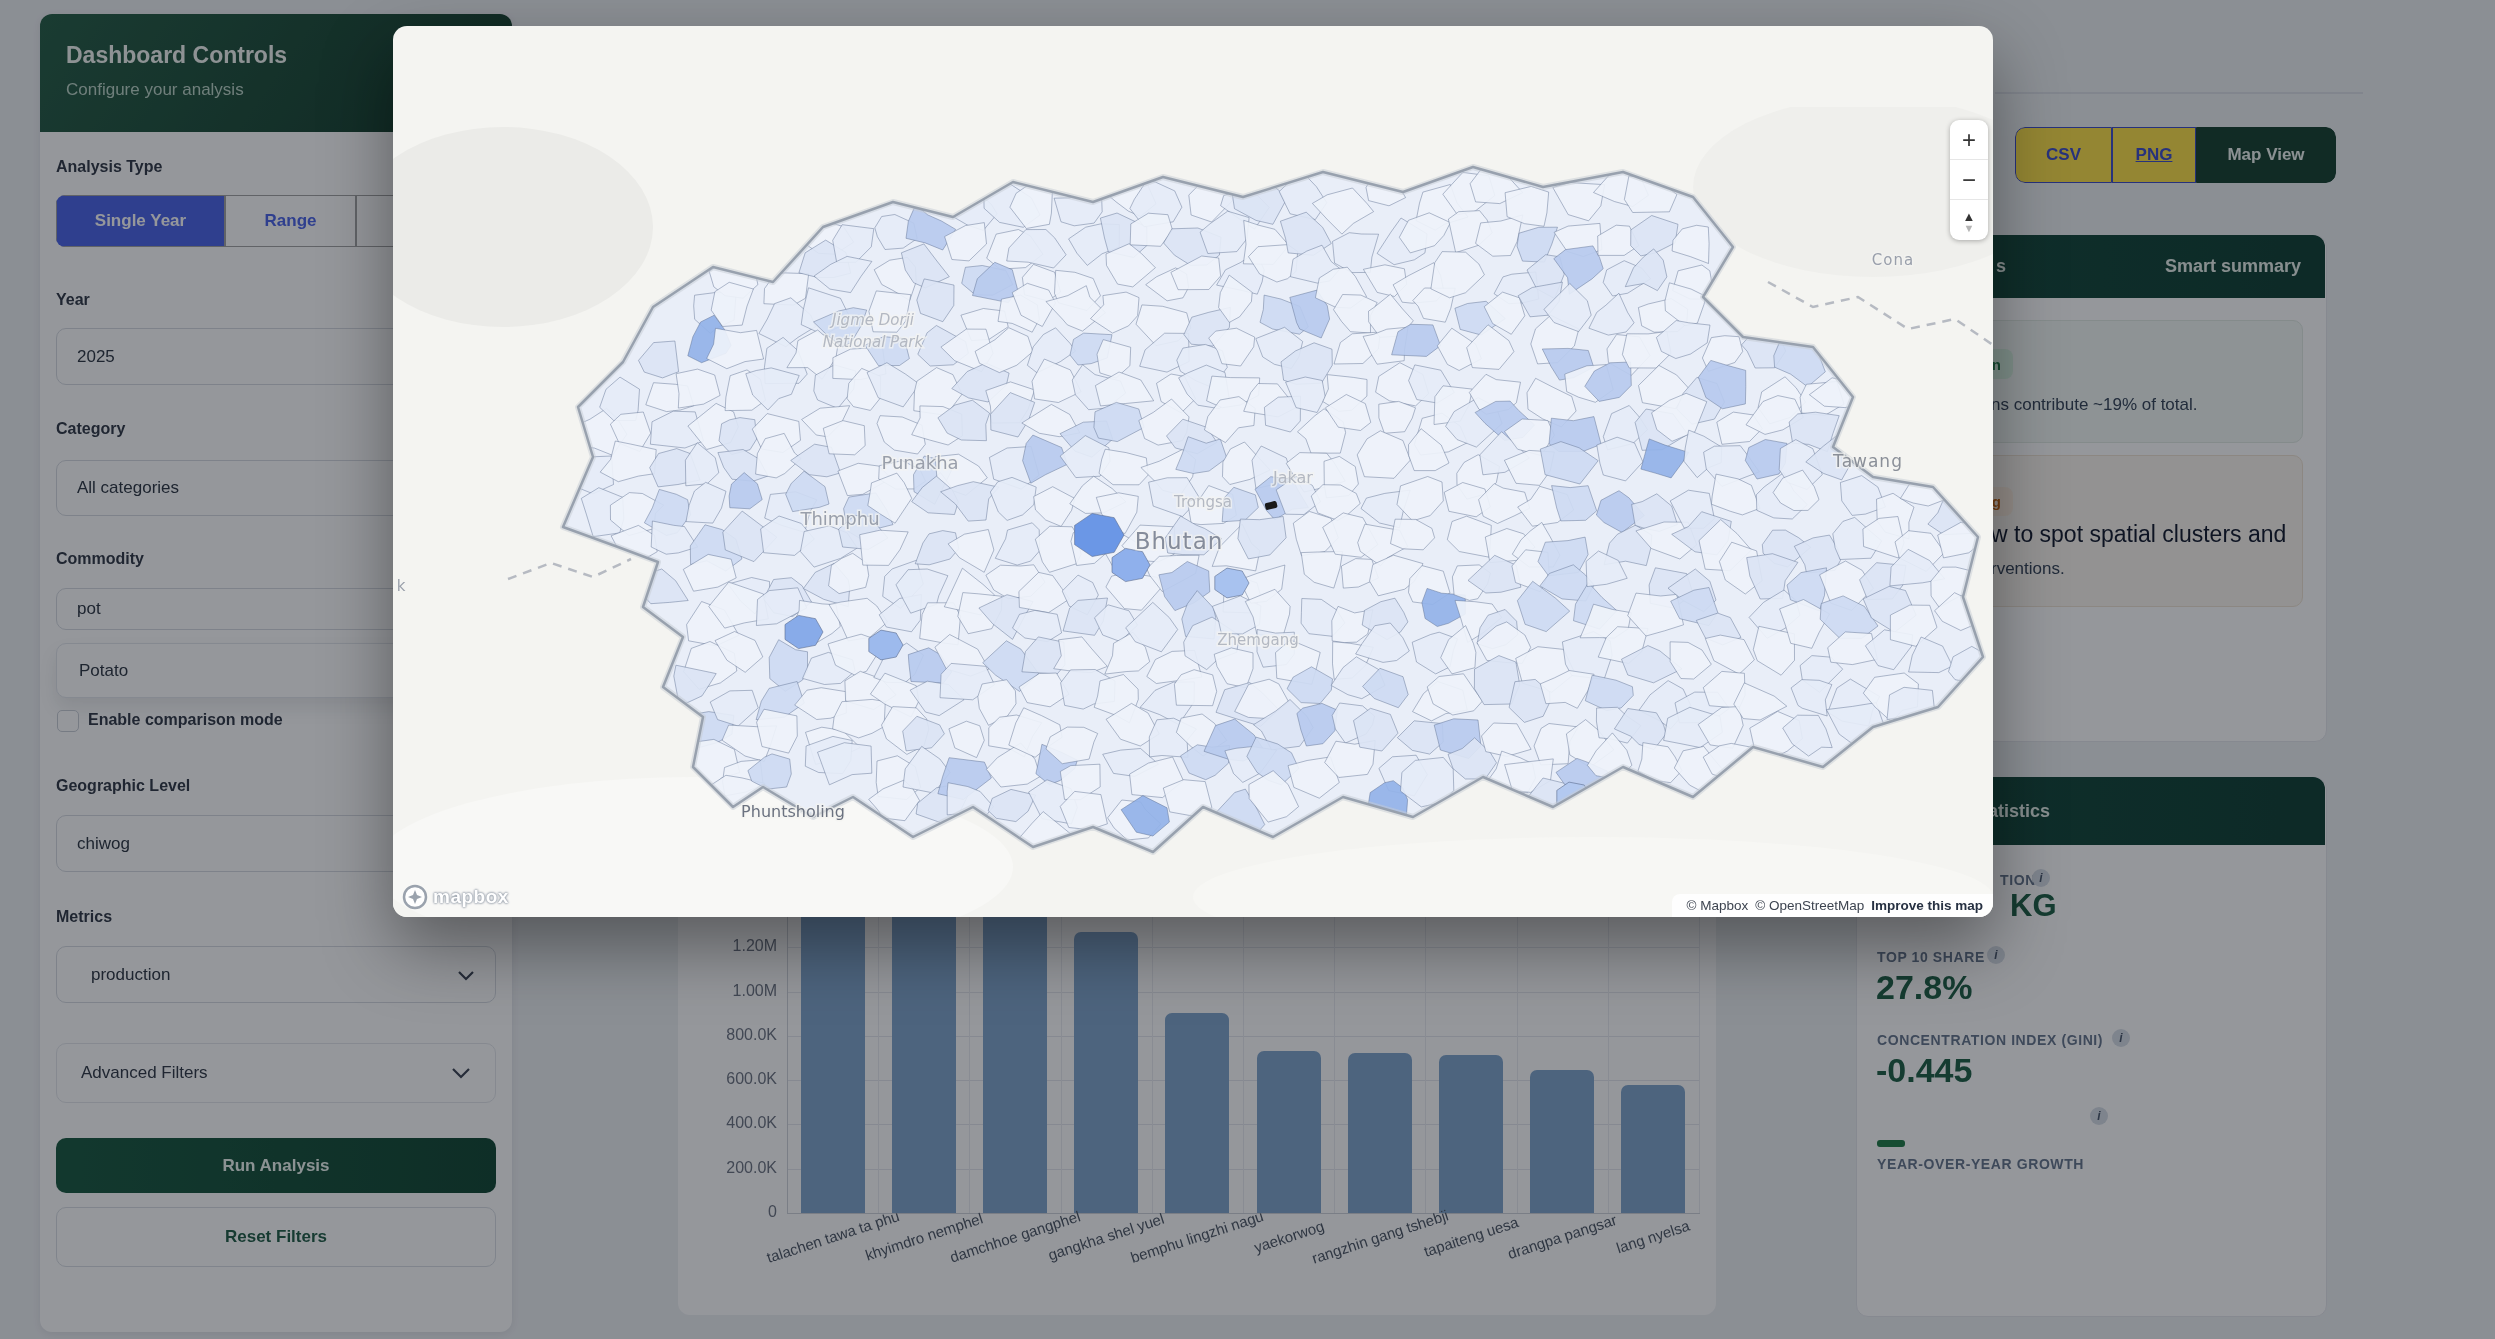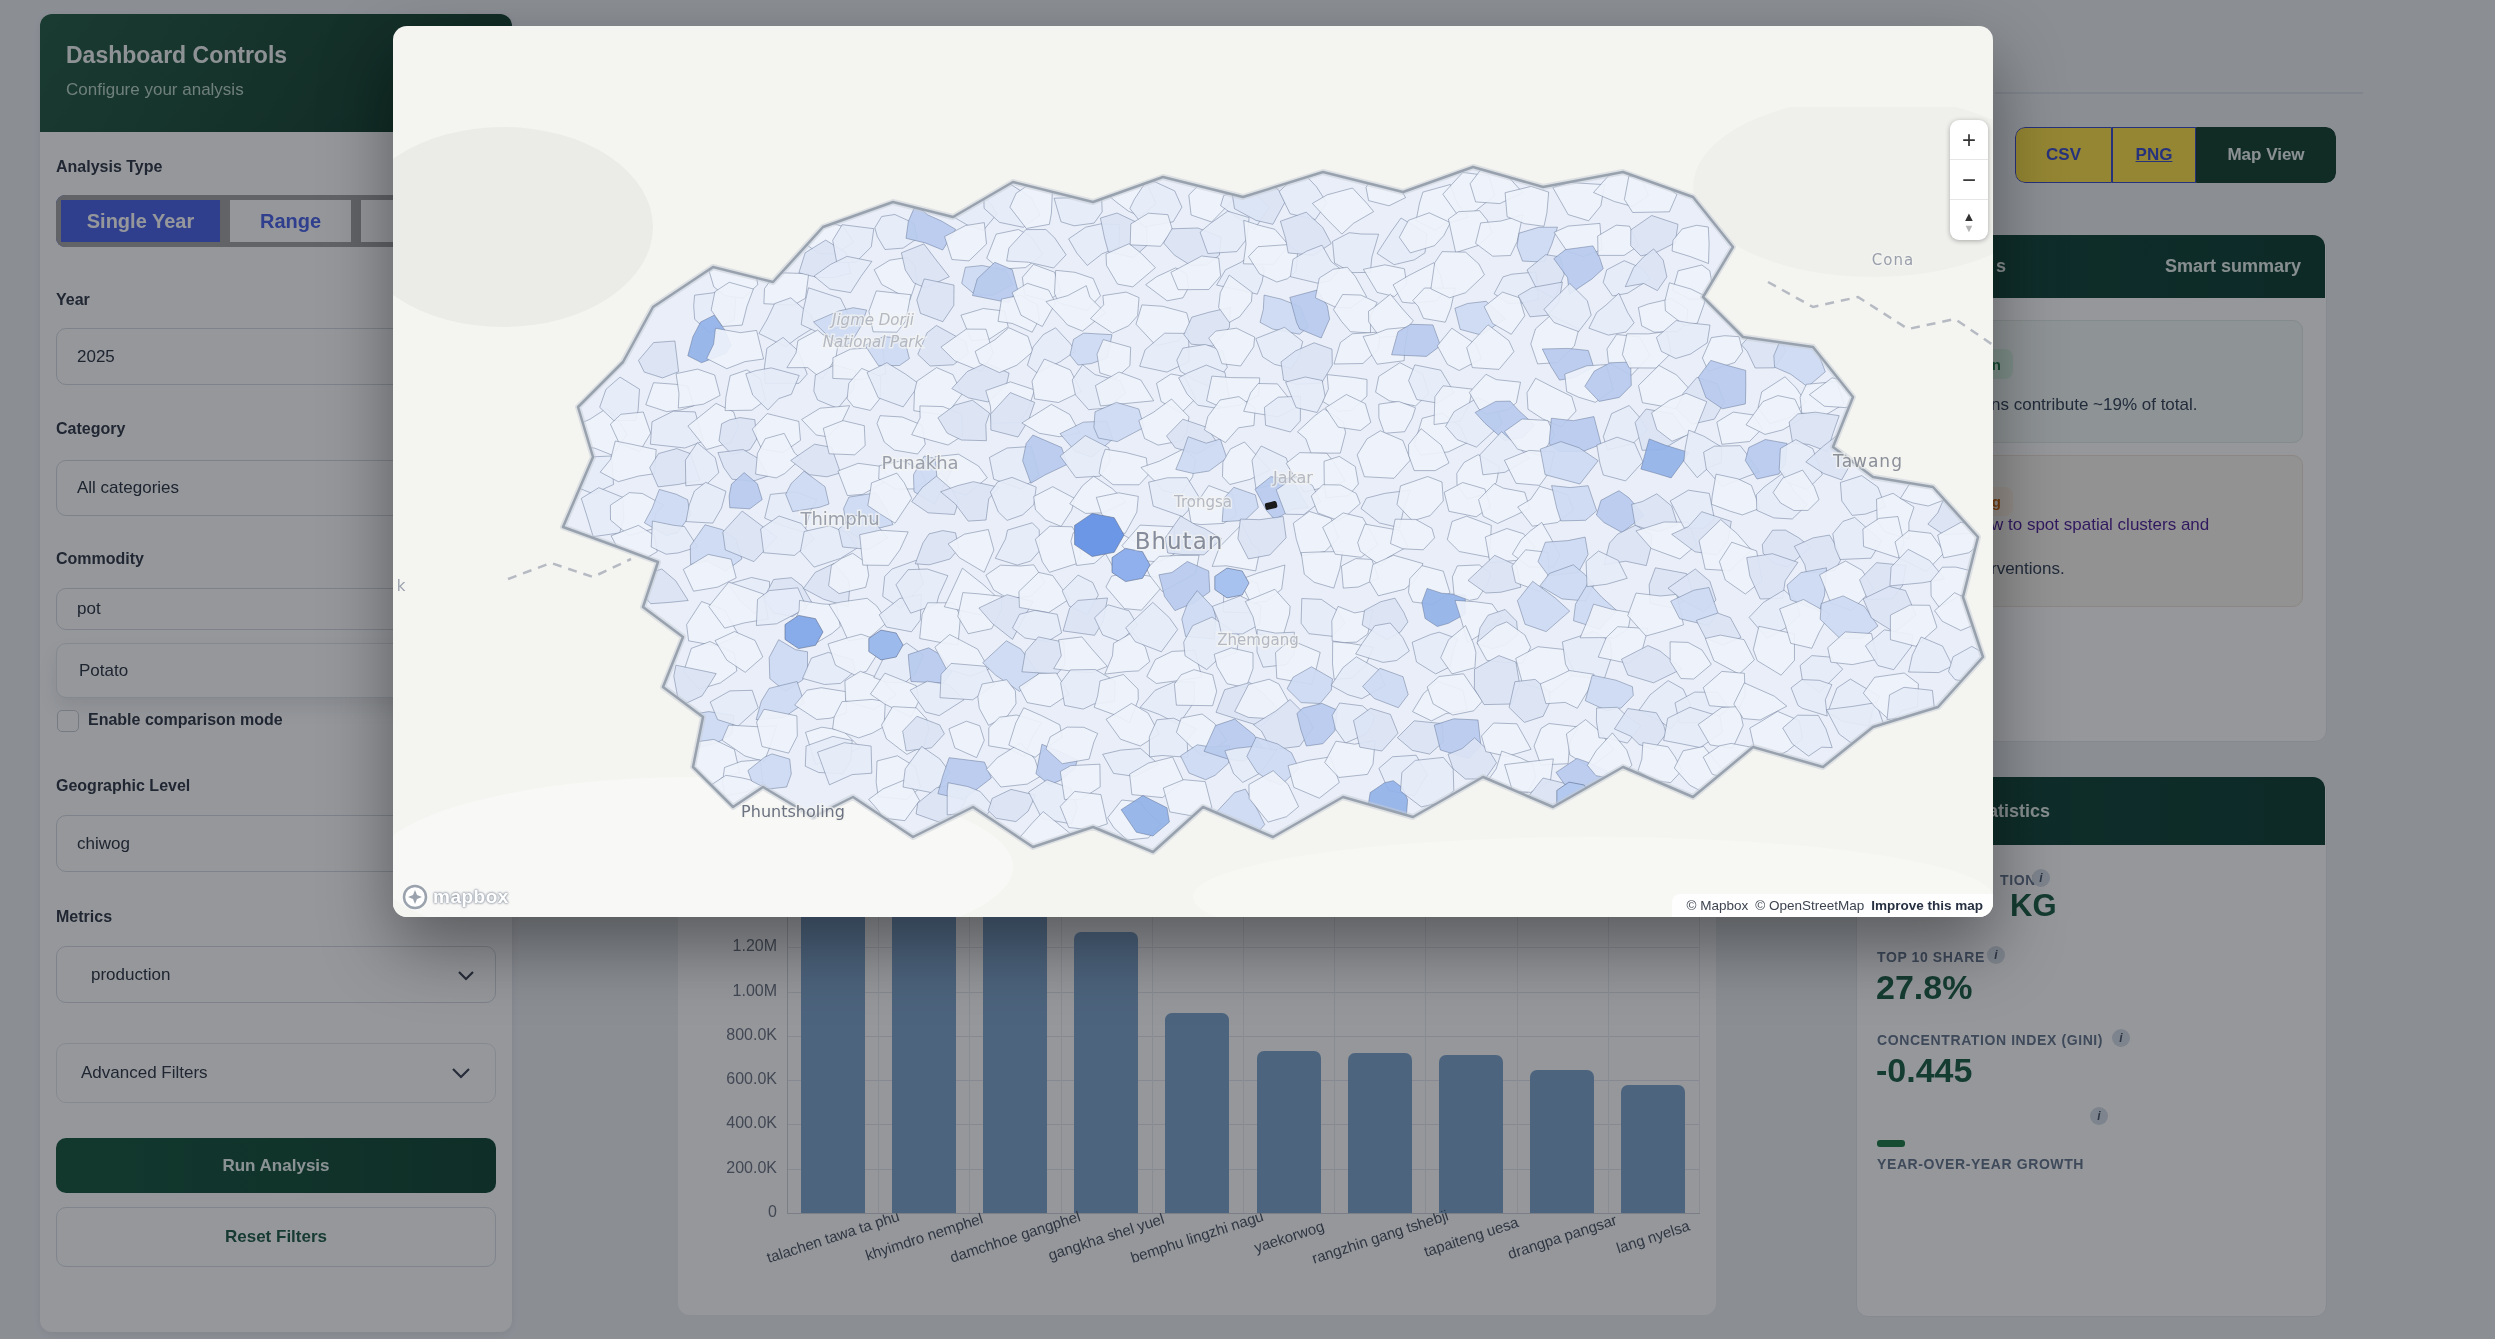--- a/index.html
+++ b/index.html
@@ -10,21 +10,21 @@
   .sidebar{left:40px;top:14px;width:472px;height:1318px;background:#ffffff;
            border-radius:12px;box-shadow:0 2px 8px rgba(20,30,40,.08);}
   .sidebar-header{left:40px;top:14px;width:472px;height:118px;border-radius:12px 12px 0 0;
            background:linear-gradient(125deg,#245c44 0%,#123a29 100%);}
   .sb-title{left:66px;top:42px;font-size:23px;font-weight:700;color:#f2f7f3;}
   .sb-sub{left:66px;top:80px;font-size:17px;color:#bcd4c7;}
   .field-label{font-size:16px;font-weight:600;color:#2f3744;}
   .input{background:#fff;border:1.5px solid #d6dae1;border-radius:10px;
          font-size:17px;color:#2b3440;display:flex;align-items:center;padding-left:20px;box-sizing:border-box;}
   .seg{display:flex;left:56px;top:195px;width:440px;height:52px;border-radius:9px;overflow:hidden;}
-  .seg button{border:5px solid #a3a3a3;background:#fff;color:#4a63e8;font-size:20px;
+  .seg button{border:1px solid #a3a3a3;background:#fff;color:#4a63e8;font-size:17px;
               font-weight:600;font-family:inherit;}
   .seg button.active{background:#4a63e8;color:#fff;}
   .checkbox{width:20px;height:20px;border:1.5px solid #c8cdd5;border-radius:5px;background:#fff;}
   .adv{left:56px;top:1043px;width:440px;height:60px;border:1.5px solid #e4e7ec;border-radius:10px;
        background:#fff;display:flex;align-items:center;justify-content:space-between;padding:0 24px;box-sizing:border-box;}
   .btn-run{left:56px;top:1138px;width:440px;height:55px;border-radius:10px;border:none;
            background:linear-gradient(90deg,#17573e,#0f4530);color:#eef7f1;font-size:17px;font-weight:600;font-family:inherit;}
   .btn-reset{left:56px;top:1207px;width:440px;height:60px;border-radius:10px;background:#fff;
            border:1.5px solid #d9dee4;color:#1f5c45;font-size:17px;font-weight:600;font-family:inherit;}
   .suggestion{left:56px;top:643px;width:440px;height:55px;background:#fff;border:1px solid #e2e6ec;
@@ -182,21 +182,21 @@
 <div class="abs card-hd" style="left:1880px;top:235px;width:445px;height:63px;">
   <span class="abs" style="left:116px;">s</span>
   <span class="abs" style="right:24px;">Smart summary</span>
 </div>
 <div class="abs inner-card" style="left:1904px;top:320px;width:399px;height:123px;background:#f2f8f4;border:1px solid #e0e9e2;">
   <div class="abs pill" style="left:46px;top:28px;width:62px;height:30px;background:#d8f3e0;color:#1d7a45;">n</div>
   <div class="abs" style="left:86px;top:74px;font-size:17px;color:#334155;white-space:nowrap;">ns contribute ~19% of total.</div>
 </div>
 <div class="abs inner-card" style="left:1904px;top:455px;width:399px;height:152px;background:#fbf6ef;border:1px solid #efe3d2;">
   <div class="abs pill" style="left:36px;top:31px;width:72px;height:29px;background:#fdeede;color:#c2620e;">ing</div>
-  <div class="abs" style="left:86px;top:59px;font-size:17px;color:#4c1d95;white-space:nowrap;">w to spot spatial clusters and</div>
+  <div class="abs" style="left:86px;top:65px;font-size:23px;color:#0f172a;white-space:nowrap;">w to spot spatial clusters and</div>
   <div class="abs" style="left:86px;top:103px;font-size:17px;color:#334155;white-space:nowrap;">rventions.</div>
 </div>
 
 <div class="abs card" style="left:1856px;top:777px;width:469px;height:538px;"></div>
 <div class="abs card-hd" style="left:1856px;top:777px;width:469px;height:68px;">
   <span class="abs" style="left:132px;">atistics</span>
 </div>
 <div class="abs stat-label" style="left:2000px;top:872px;">TION</div>
 <div class="abs info-dot" style="left:2032px;top:869px;">i</div>
 <div class="abs stat-value" style="left:2010px;top:888px;font-size:31px;">KG</div>

